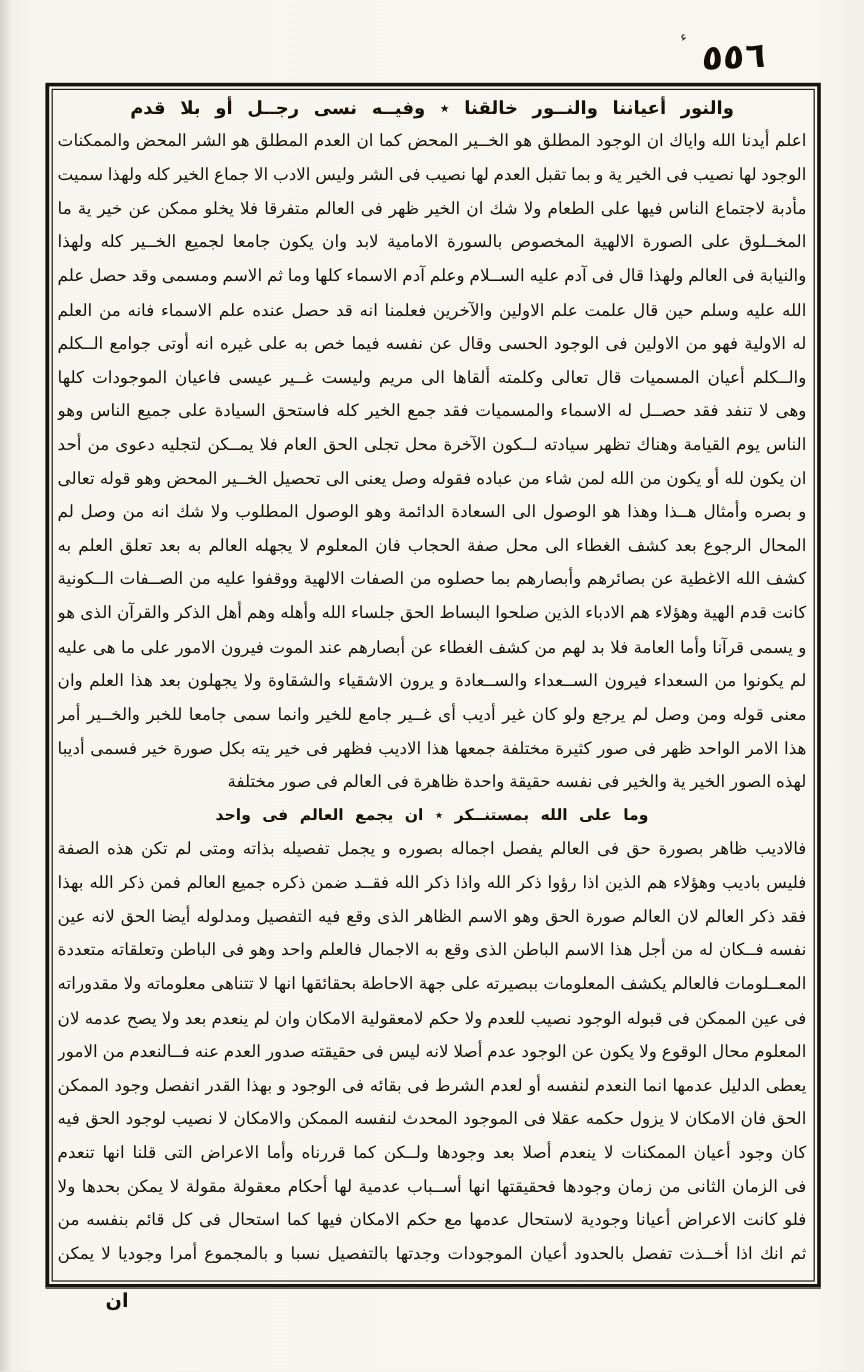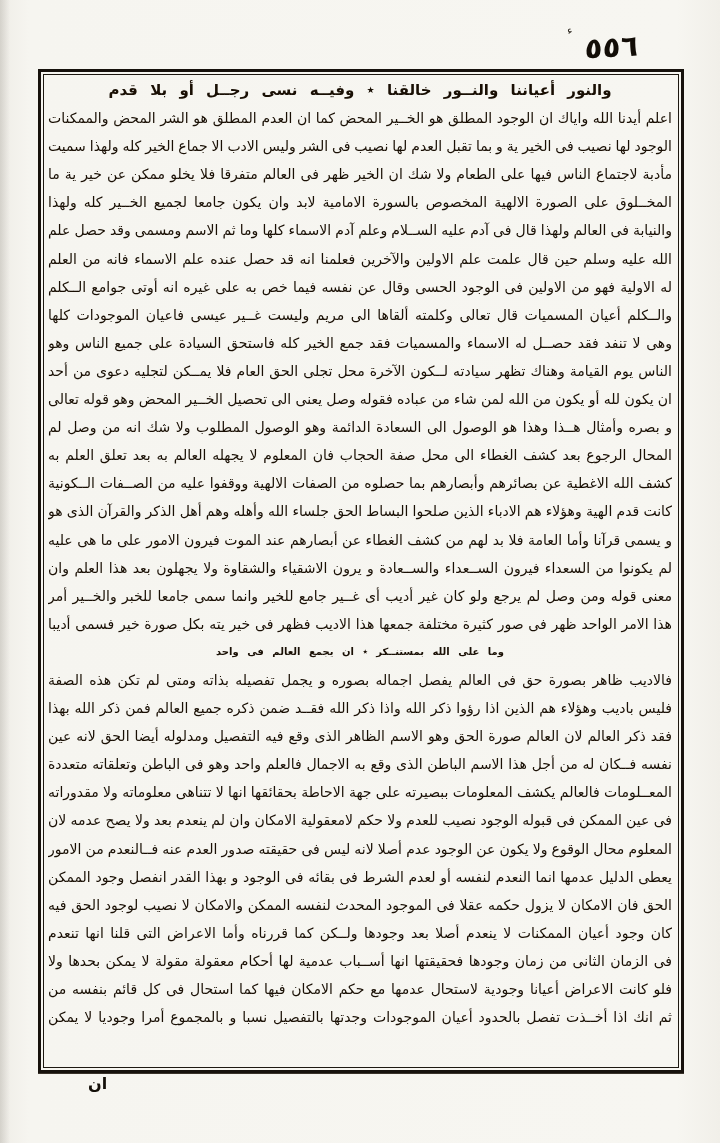--- a/index.html
+++ b/index.html
@@ -40,21 +40,21 @@
   .line{
     height:28.1px;overflow:hidden;
     text-align:justify;text-align-last:justify;
     word-spacing:-0.5px;
   }
   .line.end{
     text-align:justify;text-align-last:right;
   }
   .line.verse{
     text-align:center;text-align-last:center;
-    word-spacing:5px;font-weight:bold;font-size:10px;
+    word-spacing:5px;font-weight:bold;font-size:13px;
   }
   .line.headverse{
     text-align:right;text-align-last:center;
     word-spacing:7px;font-weight:bold;font-size:15px;
   }
   .catchword{
     position:absolute;left:88px;top:1074px;
     font-size:16px;font-weight:bold;color:#140f09;
   }
   .scan-edge{
@@ -90,20 +90,21 @@
       <div class="line full">الناس يوم القيامة وهناك تظهر سيادته لــكون الآخرة محل تجلى الحق العام فلا يمــكن لتجليه دعوى من أحد فيما ينبغى</div>
       <div class="line full">ان يكون لله أو يكون من الله لمن شاء من عباده فقوله وصل يعنى الى تحصيل الخــير المحض وهو قوله تعالى كنت سمعه</div>
       <div class="line full">و بصره وأمثال هــذا وهذا هو الوصول الى السعادة الدائمة وهو الوصول المطلوب ولا شك انه من وصل لم يرجع فانه من</div>
       <div class="line full">المحال الرجوع بعد كشف الغطاء الى محل صفة الحجاب فان المعلوم لا يجهله العالم به بعد تعلق العلم به فرجال الله المــكملون</div>
       <div class="line full">كشف الله الاغطية عن بصائرهم وأبصارهم بما حصلوه من الصفات الالهية ووقفوا عليه من الصــفات الــكونية وكلها</div>
       <div class="line full">كانت قدم الهية وهؤلاء هم الادباء الذين صلحوا البساط الحق جلساء الله وأهله وهم أهل الذكر والقرآن الذى هو الجمع</div>
       <div class="line full">و يسمى قرآنا وأما العامة فلا بد لهم من كشف الغطاء عن أبصارهم عند الموت فيرون الامور على ما هى عليه وان</div>
       <div class="line full">لم يكونوا من السعداء فيرون الســعداء والســعادة و يرون الاشقياء والشقاوة ولا يجهلون بعد هذا العلم وان شقوا فهذا</div>
       <div class="line full">معنى قوله ومن وصل لم يرجع ولو كان غير أديب أى غــير جامع للخير وانما سمى جامعا للخبر والخــير أمر واحد لكون</div>
       <div class="line full">هذا الامر الواحد ظهر فى صور كثيرة مختلفة جمعها هذا الاديب فظهر فى خير يته بكل صورة خير فسمى أديبا أى جامعا</div>
+      <div class="line end">لهذه الصور الخير ية والخير فى نفسه حقيقة واحدة ظاهرة فى العالم فى صور مختلفة</div>
       <div class="line verse">وما على الله بمستنــكر ٭ ان يجمع العالم فى واحد</div>
       <div class="line full">فالاديب ظاهر بصورة حق فى العالم يفصل اجماله بصوره و يجمل تفصيله بذاته ومتى لم تكن هذه الصفة والقوة فى رجل</div>
       <div class="line full">فليس باديب وهؤلاء هم الذين اذا رؤوا ذكر الله واذا ذكر الله فقــد ضمن ذكره جميع العالم فمن ذكر الله بهذا اللسان</div>
       <div class="line full">فقد ذكر العالم لان العالم صورة الحق وهو الاسم الظاهر الذى وقع فيه التفصيل ومدلوله أيضا الحق لانه عين الدليل على</div>
       <div class="line full">نفسه فــكان له من أجل هذا الاسم الباطن الذى وقع به الاجمال فالعلم واحد وهو فى الباطن وتعلقاته متعددة بتعدد صور</div>
       <div class="line full">المعــلومات فالعالم يكشف المعلومات ببصيرته على جهة الاحاطة بحقائقها انها لا تتناهى معلوماته ولا مقدوراته وما بقى</div>
       <div class="line full">فى عين الممكن فى قبوله الوجود نصيب للعدم ولا حكم لامعقولية الامكان وان لم ينعدم بعد ولا يصح عدمه لان خلاف</div>
       <div class="line full">المعلوم محال الوقوع ولا يكون عن الوجود عدم أصلا لانه ليس فى حقيقته صدور العدم عنه فــالنعدم من الامور التى</div>
       <div class="line full">يعطى الدليل عدمها انما النعدم لنفسه أو لعدم الشرط فى بقائه فى الوجود و بهذا القدر انفصل وجود الممكن من وجود</div>
       <div class="line full">الحق فان الامكان لا يزول حكمه عقلا فى الموجود المحدث لنفسه الممكن والامكان لا نصيب لوجود الحق فيه أصــلا وان</div>

